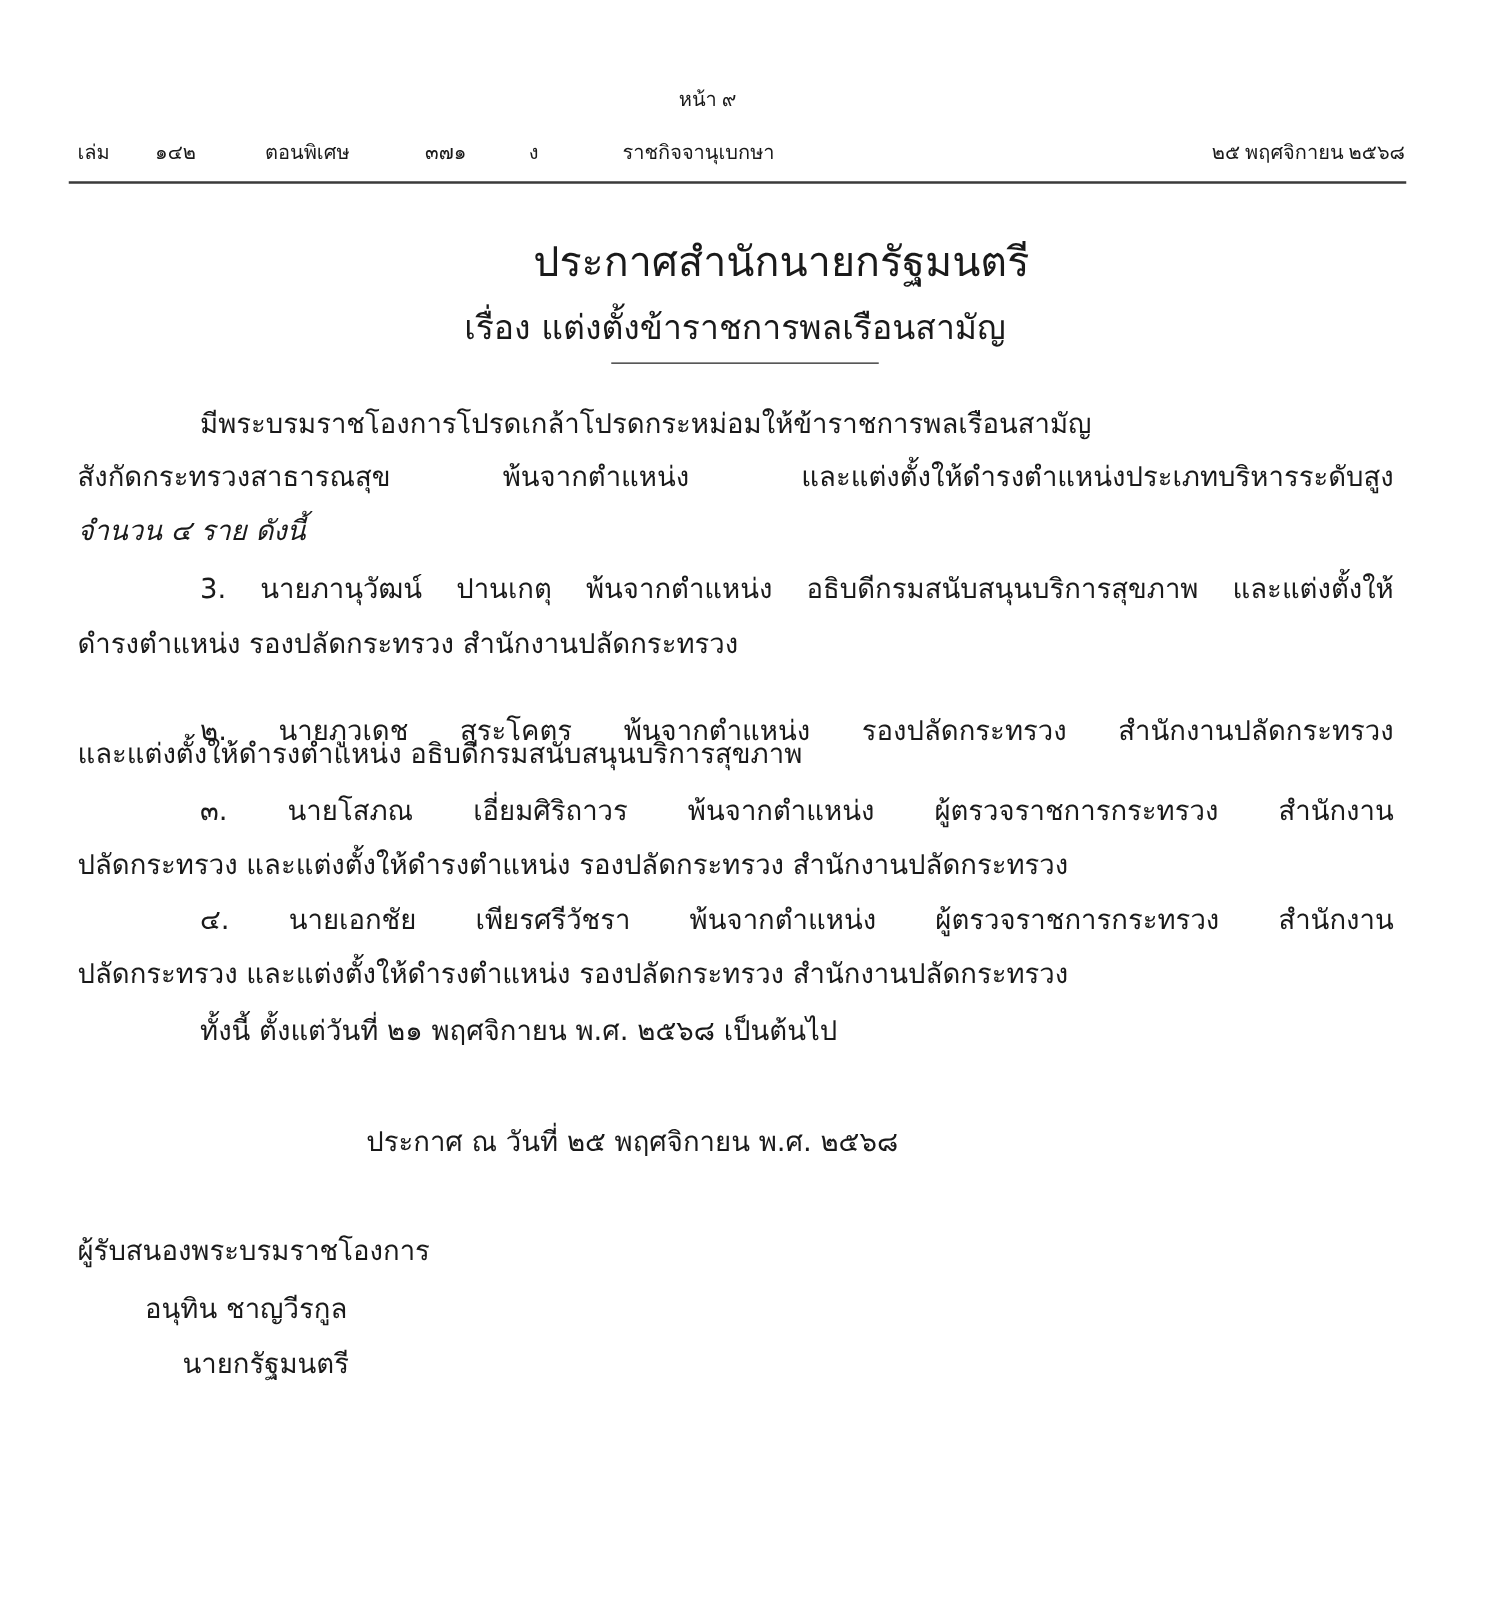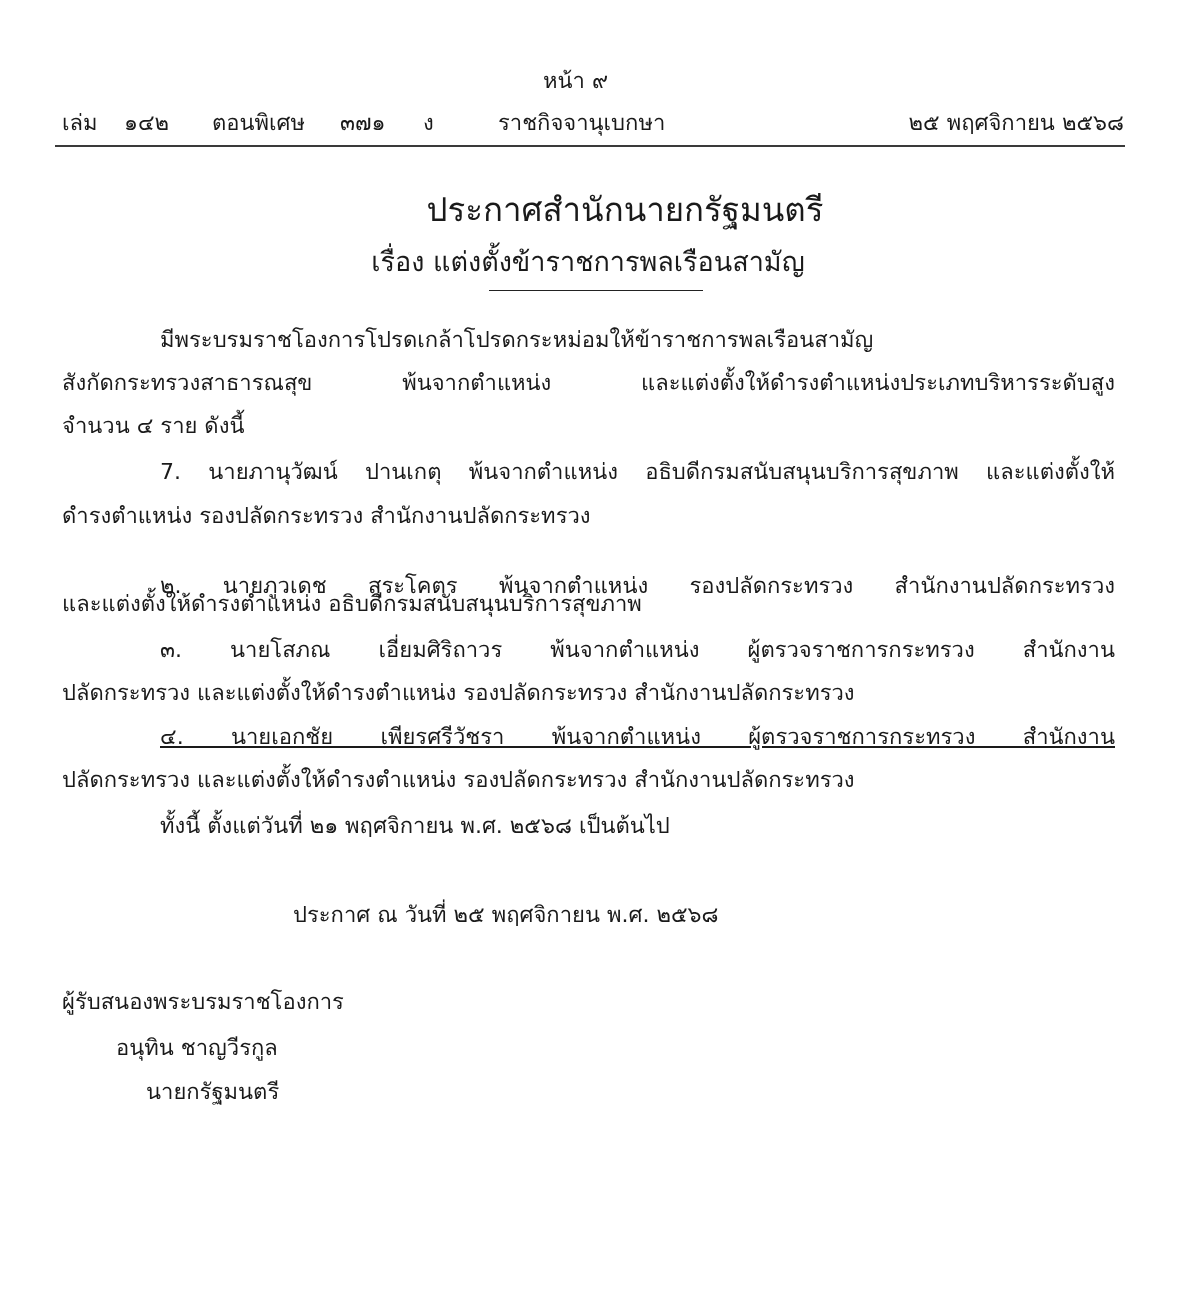--- a/index.html
+++ b/index.html
@@ -1,19 +1,19 @@
 <!DOCTYPE html>
 <html><head>
   <meta charset="utf-8">
   <style>
     html, body { margin: 0; padding: 0; background: #ffffff; }
     body { width: 1200px; height: 1298px; position: relative; overflow: hidden;
       font-family: "DejaVu Sans", "Liberation Sans", sans-serif; color: #1a1a1a; }
     .abs { position: absolute; white-space: nowrap; }
-    .hdr { font-size: 22px; line-height: 30px; }
+    .hdr { font-size: 16px; line-height: 30px; font-family: Liberation Serif, serif; }
     .rule { position: absolute; left: 55px; width: 1070px; top: 145px; height: 2px; background: #3a3a3a; }
     .title { left: 0; width: 1176px; text-align: center; font-size: 33px; top: 183px; padding-left: 37px; }
     .subject { left: 0; width: 1176px; text-align: center; font-size: 27px; top: 240px; }
     .short-rule { position: absolute; left: 489px; width: 214px; top: 290px; height: 1px; background: #222; }
     .body { font-size: 22px; line-height: 43px; }
     .line { position: absolute; white-space: nowrap; }
     .just { text-align: justify; text-align-last: justify; }
   </style>
 </head>
 <body>
@@ -31,32 +31,32 @@
 
   <div class="rule"></div>
 
   <div class="abs title">ประกาศสำนักนายกรัฐมนตรี</div>
   <div class="abs subject">เรื่อง แต่งตั้งข้าราชการพลเรือนสามัญ</div>
   <div class="short-rule"></div>
 
   <div class="body">
     <div class="line just" style="left:160px; width:955px; top:318px;">มีพระบรมราชโองการโปรดเกล้าโปรดกระหม่อมให้ข้าราชการพลเรือนสามัญ</div>
     <div class="line just" style="left:62px; width:1053px; top:361px;">สังกัดกระทรวงสาธารณสุข พ้นจากตำแหน่ง และแต่งตั้งให้ดำรงตำแหน่งประเภทบริหารระดับสูง</div>
-    <div class="line" style="left:62px; top:404px;">จำนวน ๔ ราย ดังนี้</div>
+    <div class="line" style="left:62px; top:404px;font-style:italic;">จำนวน ๔ ราย ดังนี้</div>
 
-    <div class="line just" style="left:160px; width:955px; top:450px;">7. นายภานุวัฒน์ ปานเกตุ พ้นจากตำแหน่ง อธิบดีกรมสนับสนุนบริการสุขภาพ และแต่งตั้งให้</div>
+    <div class="line just" style="left:160px; width:955px; top:450px;">3. นายภานุวัฒน์ ปานเกตุ พ้นจากตำแหน่ง อธิบดีกรมสนับสนุนบริการสุขภาพ และแต่งตั้งให้</div>
     <div class="line" style="left:62px; top:494px;">ดำรงตำแหน่ง รองปลัดกระทรวง สำนักงานปลัดกระทรวง</div>
 
     <div class="line just" style="left:160px; width:955px; top:564px;">๒. นายภูวเดช สุระโคตร พ้นจากตำแหน่ง รองปลัดกระทรวง สำนักงานปลัดกระทรวง</div>
     <div class="line" style="left:62px; top:582px;">และแต่งตั้งให้ดำรงตำแหน่ง อธิบดีกรมสนับสนุนบริการสุขภาพ</div>
 
     <div class="line just" style="left:160px; width:955px; top:628px;">๓. นายโสภณ เอี่ยมศิริถาวร พ้นจากตำแหน่ง ผู้ตรวจราชการกระทรวง สำนักงาน</div>
     <div class="line" style="left:62px; top:671px;">ปลัดกระทรวง และแต่งตั้งให้ดำรงตำแหน่ง รองปลัดกระทรวง สำนักงานปลัดกระทรวง</div>
 
-    <div class="line just" style="left:160px; width:955px; top:715px;text-decoration:underline;">๔. นายเอกชัย เพียรศรีวัชรา พ้นจากตำแหน่ง ผู้ตรวจราชการกระทรวง สำนักงาน</div>
+    <div class="line just" style="left:160px; width:955px; top:715px;">๔. นายเอกชัย เพียรศรีวัชรา พ้นจากตำแหน่ง ผู้ตรวจราชการกระทรวง สำนักงาน</div>
     <div class="line" style="left:62px; top:758px;">ปลัดกระทรวง และแต่งตั้งให้ดำรงตำแหน่ง รองปลัดกระทรวง สำนักงานปลัดกระทรวง</div>
 
     <div class="line" style="left:160px; top:804px;">ทั้งนี้ ตั้งแต่วันที่ ๒๑ พฤศจิกายน พ.ศ. ๒๕๖๘ เป็นต้นไป</div>
 
     <div class="line" style="left:293px; top:893px;text-align:right;">ประกาศ ณ วันที่ ๒๕ พฤศจิกายน พ.ศ. ๒๕๖๘</div>
 
     <div class="line" style="left:62px; top:980px;">ผู้รับสนองพระบรมราชโองการ</div>
     <div class="line" style="left:116px; top:1026px;text-align:right;">อนุทิน ชาญวีรกูล</div>
     <div class="line" style="left:146px; top:1070px;">นายกรัฐมนตรี</div>
   </div>

